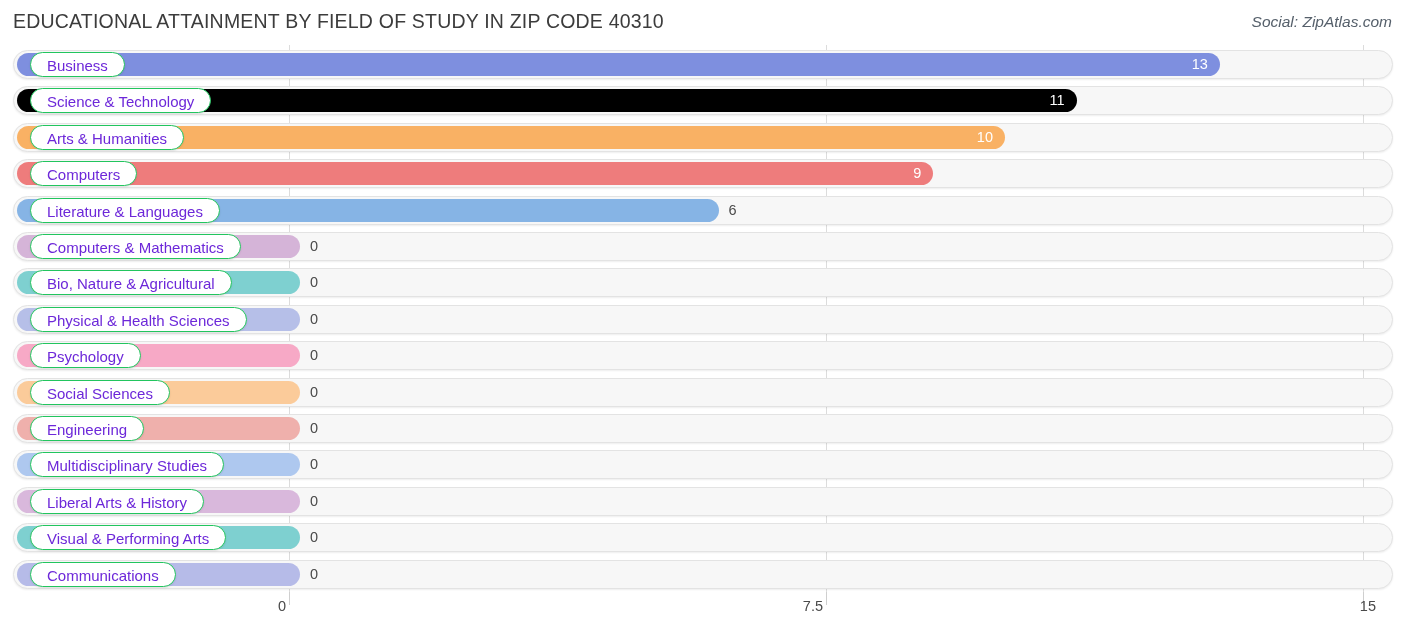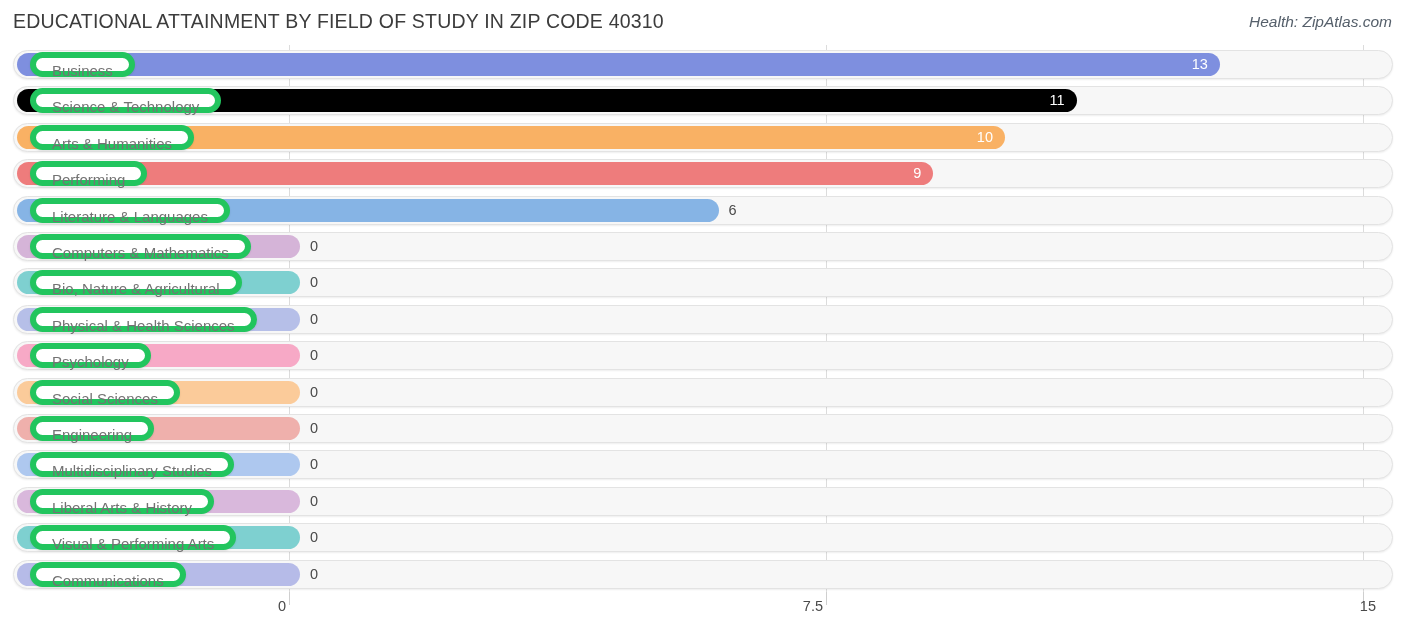--- a/index.html
+++ b/index.html
@@ -130,24 +130,24 @@
 
   
   .cat-pill {
     position: absolute;
     left: 30px;
     top: 4px;
     height: 25px;
     line-height: 25px;
     padding: 0 16px;
     background: #ffffff;
-    border: 6px solid #22c55e;
+    border: 1px solid #22c55e;
     border-radius: 13px;
     font-size: 15px;
-    color: #737373;
+    color: #6d28d9;
     white-space: nowrap;
     box-shadow: 0 1px 2px rgba(0,0,0,0.10);
     box-sizing: border-box;
   }
 
   
   .xaxis {
     position: absolute;
     left: 0;
     top: 592px;
@@ -168,21 +168,21 @@
     color: #4a4a4a;
     white-space: nowrap;
     transform: translateX(-100%);
   }
 </style>
 </head>
 <body>
 
 <div class="header">
   <div class="chart-title">EDUCATIONAL ATTAINMENT BY FIELD OF STUDY IN ZIP CODE 40310</div>
-  <div class="source-note">Health: ZipAtlas.com</div>
+  <div class="source-note">Social: ZipAtlas.com</div>
 </div>
 
 <div class="plot">
   <div class="gridlines">
       <div class="gridline" style="left: 289px;"></div>
       <div class="gridline" style="left: 826px;"></div>
       <div class="gridline" style="left: 1363px;"></div>
     </div>
   <div class="rows">
       <div class="row" style="top: 3px;">
@@ -204,21 +204,21 @@
         <div class="bar" style="width: 988px; background: rgb(249, 177, 100);">
           <div class="bar-value-in">10</div>
         </div>
         <div class="cat-pill">Arts &amp; Humanities</div>
       </div>
       <div class="row" style="top: 112.2px;">
         <div class="track"></div>
         <div class="bar" style="width: 916.4px; background: rgb(238, 124, 124);">
           <div class="bar-value-in">9</div>
         </div>
-        <div class="cat-pill">Performing</div>
+        <div class="cat-pill">Computers</div>
       </div>
       <div class="row" style="top: 148.6px;">
         <div class="track"></div>
         <div class="bar" style="width: 701.6px; background: rgb(134, 180, 229);"></div>
         <div class="cat-pill">Literature &amp; Languages</div>
         <div class="bar-value-out" style="left: 728.6px;">6</div>
       </div>
       <div class="row" style="top: 185px;">
         <div class="track"></div>
         <div class="bar" style="width: 283px; background: rgb(213, 180, 216);"></div>

